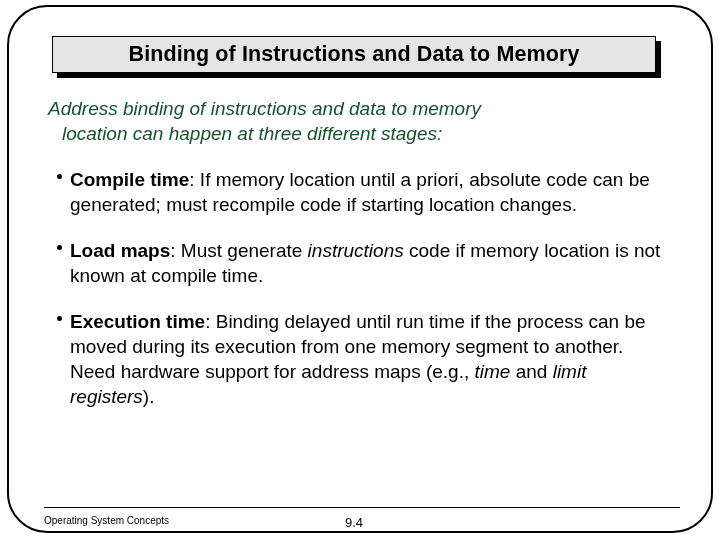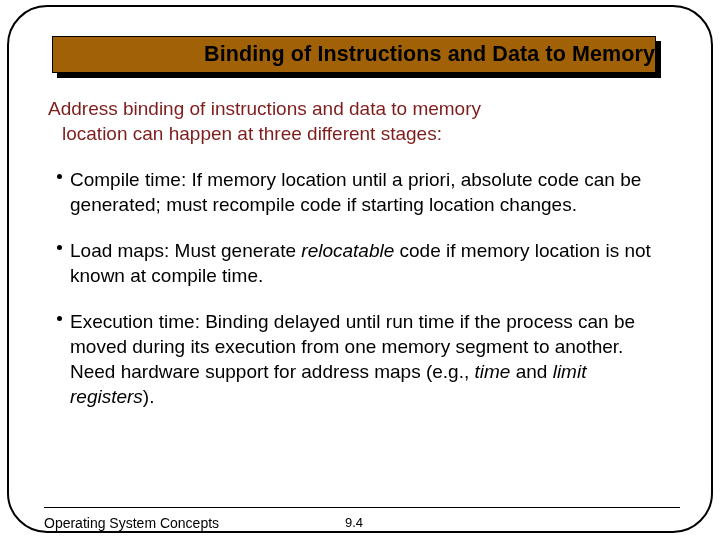--- a/index.html
+++ b/index.html
@@ -39,45 +39,46 @@
     width: 604px;
     height: 37px;
     background: #000;
   }
   .title-box {
     position: absolute;
     left: 52px;
     top: 36px;
     width: 604px;
     height: 37px;
-    background: #a16207;
+    background: #e5e5e5;
     border: 1px solid #000;
     box-sizing: border-box;
     display: flex;
     align-items: center;
-    justify-content: flex-end;
+    justify-content: center;
   }
   .title-text {
     font-size: 21.5px;
     font-weight: bold;
     color: #000;
     letter-spacing: 0.1px;
     white-space: nowrap;
   }
   
   .body {
     position: absolute;
     left: 48px;
     top: 96px;
     width: 625px;
   }
   .para {
     font-size: 19px;
     line-height: 25px;
-    color: #7f1d1d;
+    color: #14532d;
+    font-style: italic;
   }
   .para .indent {
     display: block;
     padding-left: 14px;
   }
   .bullet-item {
     position: relative;
     margin-top: 21px;
     padding-left: 22px;
     font-size: 19px;
@@ -87,39 +88,39 @@
   .bullet-dot {
     position: absolute;
     left: 9px;
     top: 7px;
     width: 5px;
     height: 5px;
     background: #000;
     border-radius: 50%;
   }
   .bullet-item b {
-    font-weight: normal;
+    font-weight: bold;
   }
   .bullet-item i {
     font-style: italic;
   }
   
   .footer-rule {
     position: absolute;
     left: 44px;
     top: 507px;
     width: 636px;
     height: 1px;
     background: #000;
   }
   .footer-left {
     position: absolute;
     left: 44px;
     top: 515px;
-    font-size: 14px;
+    font-size: 10px;
     color: #000;
   }
   .footer-center {
     position: absolute;
     left: 345px;
     top: 515px;
     font-size: 13px;
     color: #000;
   }
 </style>
@@ -142,21 +143,21 @@
       <span class="indent">location can happen at three different stages:</span>
     </div>
 
     <div class="bullet-item">
       <span class="bullet-dot"></span>
       <span><b>Compile time</b><span>:  If memory location until a priori, absolute code can be generated; must recompile code if starting location changes.</span></span>
     </div>
 
     <div class="bullet-item">
       <span class="bullet-dot"></span>
-      <span><b>Load maps</b><span>:  Must generate </span><i>relocatable</i><span> code if memory location is not known at compile time.</span></span>
+      <span><b>Load maps</b><span>:  Must generate </span><i>instructions</i><span> code if memory location is not known at compile time.</span></span>
     </div>
 
     <div class="bullet-item">
       <span class="bullet-dot"></span>
       <span><b>Execution time</b><span>:  Binding delayed until run time if the process can be moved during its execution from one memory segment to another.  Need hardware support for address maps (e.g., </span><i>time</i><span> and </span><i>limit registers</i><span>).</span></span>
     </div>
 
   </div>
 
   <div class="footer-rule"></div>

